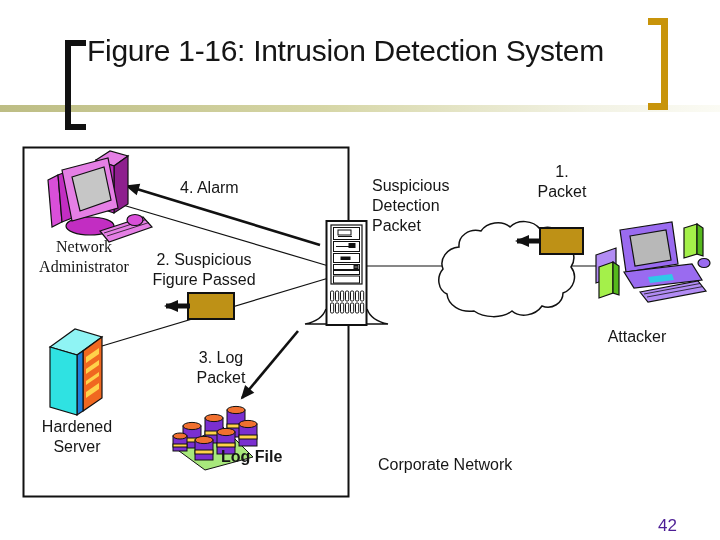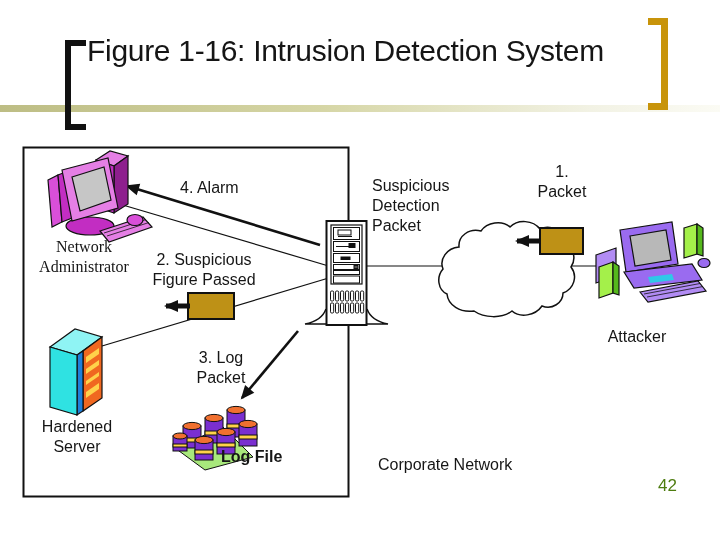--- a/index.html
+++ b/index.html
@@ -22,21 +22,21 @@
   }
   .slide-title {
     position:absolute; left:87px; top:33px; width:520px; z-index:2;
     font-size:30px; line-height:36px; color:#151515; letter-spacing:-0.3px;
   }
   
   .diagram-svg { position:absolute; left:0; top:0; width:720px; height:540px; z-index:3; }
   .lbl { position:absolute; z-index:4; font-size:16px; line-height:20px; color:#161616; }
   .lbl div { white-space:nowrap; }
   .center { text-align:center; }
-  .page-number { position:absolute; right:43px; top:476px; z-index:4; font-size:17px; color:#4d7c0f; }
+  .page-number { position:absolute; right:43px; top:516px; z-index:4; font-size:17px; color:#4c1d95; }
 </style>
 </head>
 <body>
 
 <div class="stage">
 
   <div class="rule"></div>
   <div class="bracket-left"></div>
   <div class="bracket-right"></div>
   <div class="slide-title">Figure 1-16: Intrusion Detection System</div>

